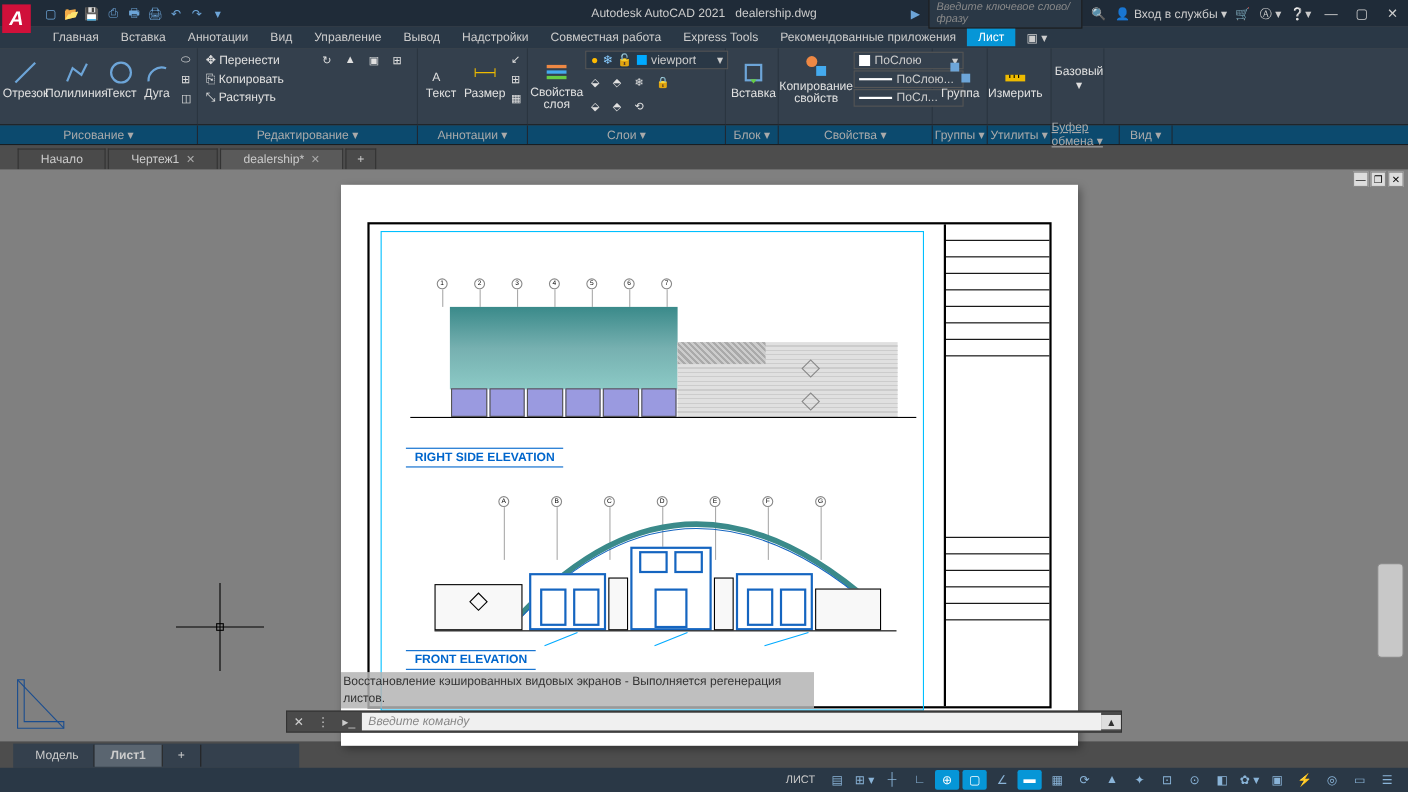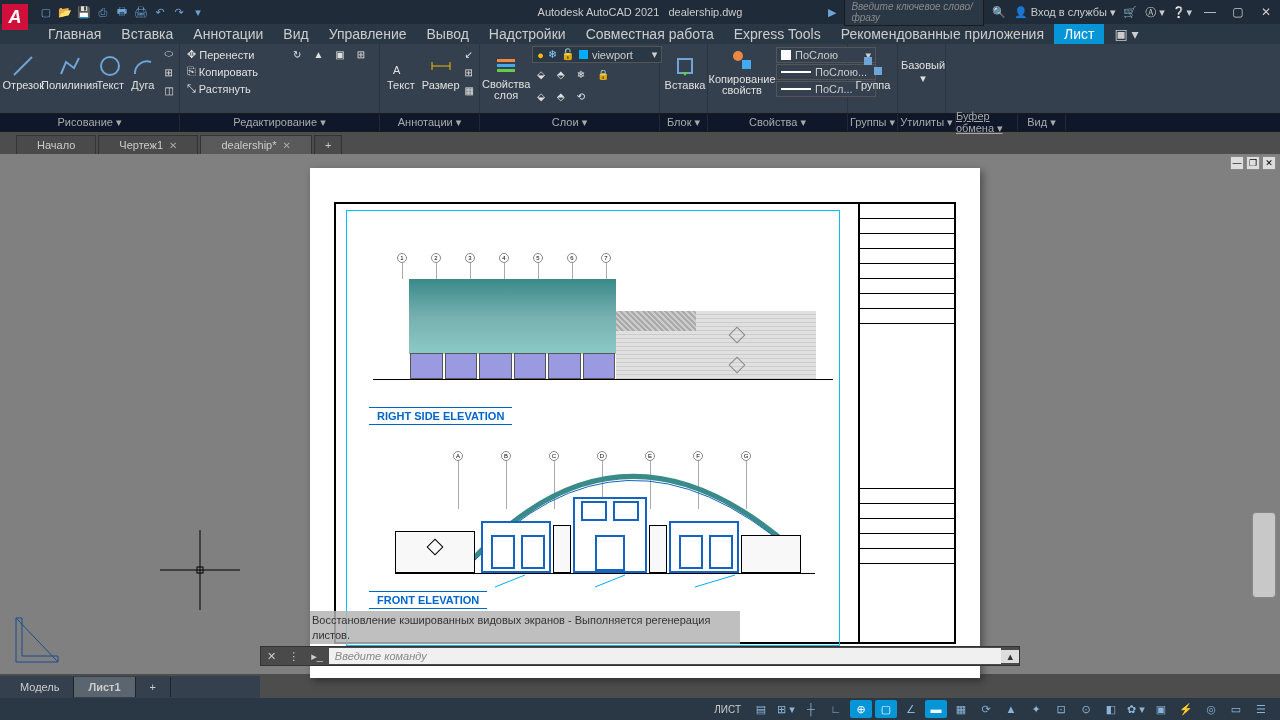--- a/index.html
+++ b/index.html
@@ -7,29 +7,29 @@
 .titlebar{height:24px;background:#1f2b38;display:flex;align-items:center;padding:0 4px;color:#ccc}
 .app-logo{width:26px;height:26px;background:#d0103a;color:#fff;font-weight:bold;font-size:18px;display:flex;align-items:center;justify-content:center;margin-right:6px;font-style:italic;position:absolute;top:4px;left:2px}
 .qat{display:flex;gap:3px;margin-left:34px}
 .qat-btn{width:16px;height:16px;display:flex;align-items:center;justify-content:center;color:#6da5d8;cursor:pointer}
 .title-center{position:absolute;left:50%;transform:translateX(-50%);color:#ccc;font-size:11px}
 .title-right{margin-left:auto;display:flex;align-items:center;gap:8px}
 .search-box{background:#2a3846;border:1px solid #1a1a1a;padding:2px 6px;color:#888;font-style:italic;font-size:10px;width:140px}
 .signin{color:#ccc;font-size:11px;cursor:pointer}
 .win-btn{width:20px;height:16px;display:flex;align-items:center;justify-content:center;cursor:pointer;font-size:12px}
 .menubar{height:20px;background:#2a3846;display:flex;align-items:center;padding-left:38px}
-.menu-item{padding:2px 10px;color:#ccc;cursor:pointer;font-size:14px}
+.menu-item{padding:2px 10px;color:#ccc;cursor:pointer;font-size:11px}
 .menu-item.active{background:#0696d7;color:#fff}
 .ribbon{height:70px;background:#34404d;display:flex;border-bottom:1px solid #1a1a1a}
 .rib-panel{display:flex;flex-direction:column;border-right:1px solid #2a3540;padding:2px}
 .rib-row{display:flex;align-items:center;gap:2px}
 .rib-big{display:flex;flex-direction:column;align-items:center;justify-content:center;width:46px;height:52px;color:#e0e0e0;font-size:10px;cursor:pointer;gap:2px;text-align:center;line-height:1}
 .rib-big svg{width:28px;height:24px}
 .rib-small{display:flex;align-items:center;gap:3px;color:#e0e0e0;font-size:10px;cursor:pointer;padding:1px 3px;height:17px}
-.panel-titles{height:18px;background:#0f172a;display:flex;color:#aaa;font-size:10px;border-bottom:1px solid #1a1a1a}
+.panel-titles{height:18px;background:#0c4a6e;display:flex;color:#aaa;font-size:10px;border-bottom:1px solid #1a1a1a}
 .pt{border-right:1px solid #1f2833;display:flex;align-items:center;justify-content:center}
 .doctabs{height:22px;background:#4d4d4d;display:flex;align-items:flex-end;padding-left:16px;gap:0}
 .doctab{background:#4a4a4a;border:1px solid #333;border-bottom:none;padding:3px 20px;color:#ccc;font-size:11px;margin-right:2px;cursor:pointer;position:relative;display:flex;align-items:center;gap:6px}
 .doctab.active{background:#5a5a5a}
 .doctab .close{color:#aaa;cursor:pointer;font-size:10px}
 .canvas{position:absolute;top:154px;left:0;right:0;bottom:46px;background:#808080}
 .paper{position:absolute;left:310px;top:14px;width:670px;height:510px;background:#fff;box-shadow:3px 3px 8px rgba(0,0,0,.4)}
 .frame{position:absolute;left:24px;top:34px;right:24px;bottom:34px;border:2px solid #000}
 .vp{position:absolute;left:10px;top:6px;width:494px;height:436px;border:1px solid #00bfff}
 .titleblk{position:absolute;right:0;top:0;width:96px;height:100%;border-left:2px solid #000}
@@ -51,21 +51,21 @@
 .ground{position:absolute;bottom:0;left:0;right:0;height:1px;background:#000}
 .ucs{position:absolute;left:10px;bottom:6px}
 .cross{position:absolute;left:160px;bottom:64px;pointer-events:none}
 .cmdhist{position:absolute;bottom:30px;left:310px;width:430px;background:rgba(180,180,180,.85);padding:2px;font-family:monospace;font-size:10px;color:#333;line-height:1.3}
 .cmdline{position:absolute;bottom:8px;left:260px;right:260px;height:20px;background:#4a4a4a;display:flex;align-items:center;border:1px solid #333}
 .cmd-x{color:#ccc;padding:0 6px;cursor:pointer}
 .cmd-in{flex:1;background:#f0f0f0;height:16px;display:flex;align-items:center;padding:0 6px;color:#888;font-style:italic}
 .paper-ctrl{position:absolute;right:4px;top:2px;display:flex;gap:2px}
 .paper-ctrl span{width:14px;height:14px;background:#ddd;border:1px solid #888;font-size:9px;display:flex;align-items:center;justify-content:center;cursor:pointer}
 .rightgizmo{position:absolute;right:4px;top:358px;width:24px;height:86px;background:#c8c8c8;border:1px solid #888;border-radius:4px}
-.bottomtabs{position:absolute;bottom:22px;left:0;height:22px;background:#34404d;display:flex;align-items:center;padding-left:6px;gap:0;width:260px}
+.bottomtabs{position:absolute;bottom:22px;left:12px;height:22px;background:#34404d;display:flex;align-items:center;padding-left:6px;gap:0;width:260px}
 .btab{padding:4px 14px;color:#ccc;font-size:11px;cursor:pointer;border-right:1px solid #222}
 .btab.active{background:#5a6570;font-weight:bold}
 .statusbar{position:absolute;bottom:0;left:0;right:0;height:22px;background:#2a3846;display:flex;align-items:center;justify-content:flex-end;padding:0 8px;gap:3px}
 .st-btn{width:22px;height:18px;display:flex;align-items:center;justify-content:center;color:#8ab4d8;cursor:pointer;border-radius:2px}
 .st-btn.on{background:#0696d7;color:#fff}
 .st-txt{color:#ccc;font-size:10px;padding:0 6px}
 .layer-combo{background:#2a3846;border:1px solid #555;padding:1px 4px;color:#ccc;font-size:10px;display:flex;align-items:center;gap:4px;width:130px}
 .prop-combo{background:#34404d;border:1px solid #555;padding:0 4px;color:#ccc;font-size:10px;display:flex;align-items:center;gap:4px;width:100px;height:16px}
 .sq{width:10px;height:10px;background:#fff}
 .blueline{width:30px;height:2px;background:#fff}
@@ -263,20 +263,31 @@
       </div>
     </div>
   </div>
   <div class="rib-panel" style="width:50px">
       <div class="rib-big">
         <svg viewBox="0 0 24 24">
           <rect x="3" y="3" width="8" height="8" fill="#6da5d8"></rect>
           <rect x="13" y="13" width="8" height="8" fill="#6da5d8"></rect>
         </svg>
         <span>Группа</span>
+      </div>
+    </div>
+  <div class="rib-panel" style="width:58px">
+      <div class="rib-big">
+        <svg viewBox="0 0 24 24">
+          <rect x="3" y="14" width="18" height="6" fill="#eb0"></rect>
+          <line x1="7" y1="14" x2="7" y2="17" stroke="#000"></line>
+          <line x1="11" y1="14" x2="11" y2="17" stroke="#000"></line>
+          <line x1="15" y1="14" x2="15" y2="17" stroke="#000"></line>
+        </svg>
+        <span>Измерить</span>
       </div>
     </div>
   <div class="rib-panel" style="width:48px">
       <div class="rib-big">
         <span>Базовый</span>
         <span>▾</span>
       </div>
     </div>
 </div>
 

